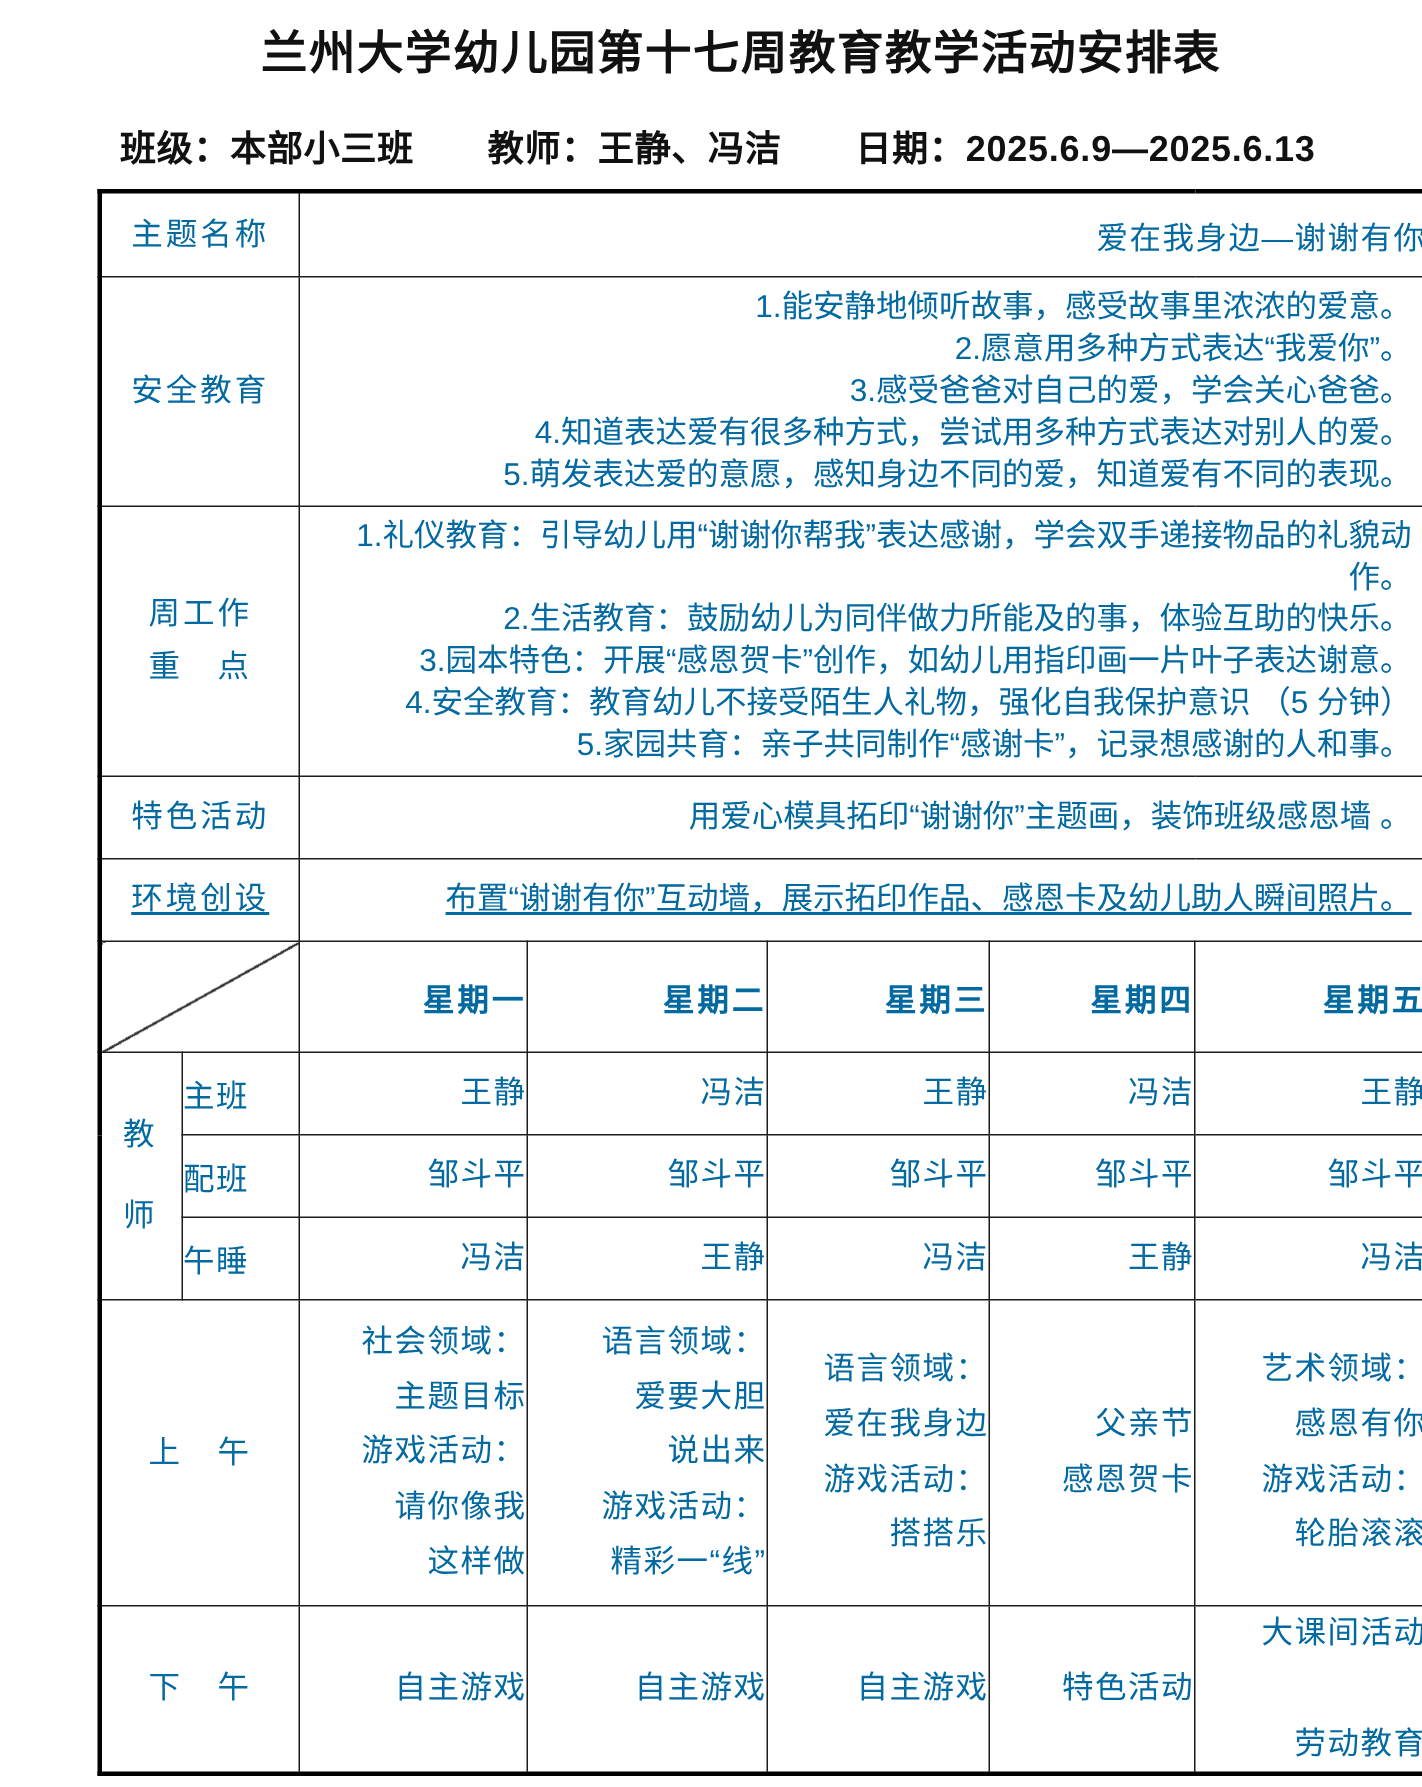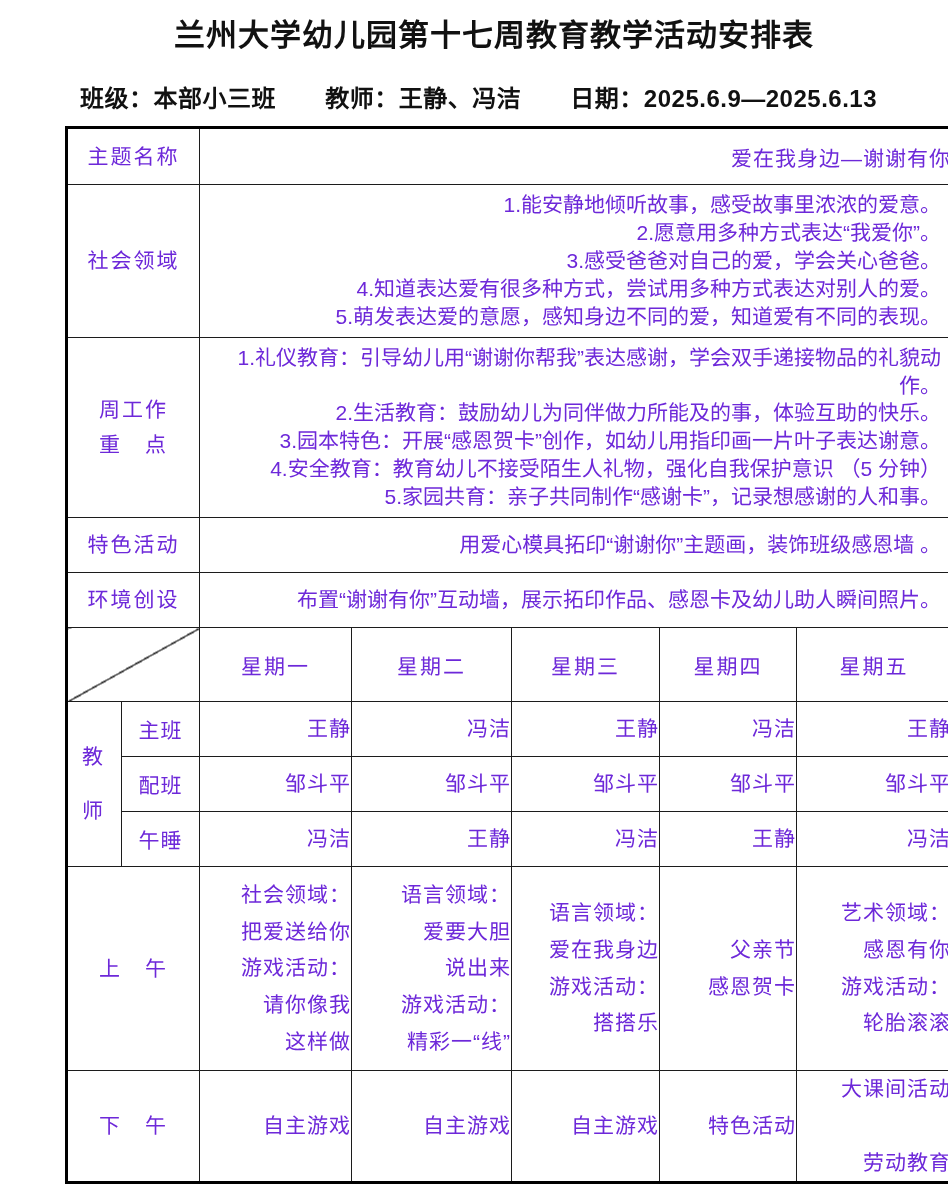--- a/index.html
+++ b/index.html
@@ -32,21 +32,21 @@
   table.schedule {
     border-collapse: collapse;
     margin-left: 45px;
     width: 886px;
     table-layout: fixed;
     border: 3px solid #000;
   }
   table.schedule td {
     border: 1.6px solid #1c1c1c;
     font-size: 21px;
-    color: #6d28d9;
+    color: #0369a1;
     vertical-align: middle;
     overflow: hidden;
   }
   td.label-cell {
     text-align: center;
     font-size: 24px;
     letter-spacing: 2px;
     white-space: pre-line;
     line-height: 1.7;
   }
@@ -56,53 +56,54 @@
     white-space: pre-line;
     line-height: 1.33;
     font-size: 21.5px;
   }
   td.content-center {
     text-align: right;
     font-size: 22px;
     letter-spacing: 1px;
   }
   td.day-head {
-    text-align: center;
+    text-align: right;
     font-size: 24px;
     letter-spacing: 2px;
+    font-weight: bold;
   }
   td.cell-center {
     text-align: right;
     font-size: 21px;
     letter-spacing: 1px;
     white-space: pre-line;
     line-height: 1.75;
   }
   td.sub-label {
-    text-align: center;
+    text-align: left;
     font-size: 22px;
     letter-spacing: 1px;
   }
   td.vertical-label {
     font-size: 24px;
     word-break: break-all;
     line-height: 2.6;
     padding: 0 14px;
   }
   td.diagonal-cell {
     background-image: linear-gradient(to bottom right,
       transparent calc(50% - 0.8px), #333 calc(50% - 0.8px),
       #333 calc(50% + 0.8px), transparent calc(50% + 0.8px));
   }
   
   tr.r-theme-name td { height: 57px; }
   tr.r-theme-goals td { height: 142px; }
   tr.r-week-focus td { height: 170px; }
   tr.r-special td { height: 55px; }
-  tr.r-environment td { height: 55px; }
+  tr.r-environment td { height: 55px; text-decoration: underline; }
   tr.r-days td { height: 74px; }
   tr.r-teacher td { height: 55px; }
   tr.r-morning td { height: 204px; }
   tr.r-afternoon td { height: 106px; }
 </style>
 </head>
 <body>
 
 <div class="page">
 
@@ -125,21 +126,21 @@
         <col style="width:156px">
     </colgroup>
 
     <tbody>
         <tr class="r-theme-name">
       <td colspan="2" class="label-cell">主题名称</td>
       <td colspan="5" class="content-center">爱在我身边—谢谢有你</td>
     </tr>
 
     <tr class="r-theme-goals">
-      <td colspan="2" class="label-cell">社会领域</td>
+      <td colspan="2" class="label-cell">安全教育</td>
       <td colspan="5" class="content-left">1.能安静地倾听故事，感受故事里浓浓的爱意。
 2.愿意用多种方式表达“我爱你”。
 3.感受爸爸对自己的爱，学会关心爸爸。
 4.知道表达爱有很多种方式，尝试用多种方式表达对别人的爱。
 5.萌发表达爱的意愿，感知身边不同的爱，知道爱有不同的表现。</td>
     </tr>
 
     <tr class="r-week-focus">
       <td colspan="2" class="label-cell">周工作
 重　点</td>
@@ -193,21 +194,21 @@
       <td class="cell-center">冯洁</td>
       <td class="cell-center">王静</td>
       <td class="cell-center">冯洁</td>
       <td class="cell-center">王静</td>
       <td class="cell-center">冯洁</td>
     </tr>
 
     <tr class="r-morning">
       <td colspan="2" class="label-cell">上　午</td>
       <td class="cell-center">社会领域：
-把爱送给你
+主题目标
 游戏活动：
 请你像我
 这样做</td>
       <td class="cell-center">语言领域：
 爱要大胆
 说出来
 游戏活动：
 精彩一“线”</td>
       <td class="cell-center">语言领域：
 爱在我身边

